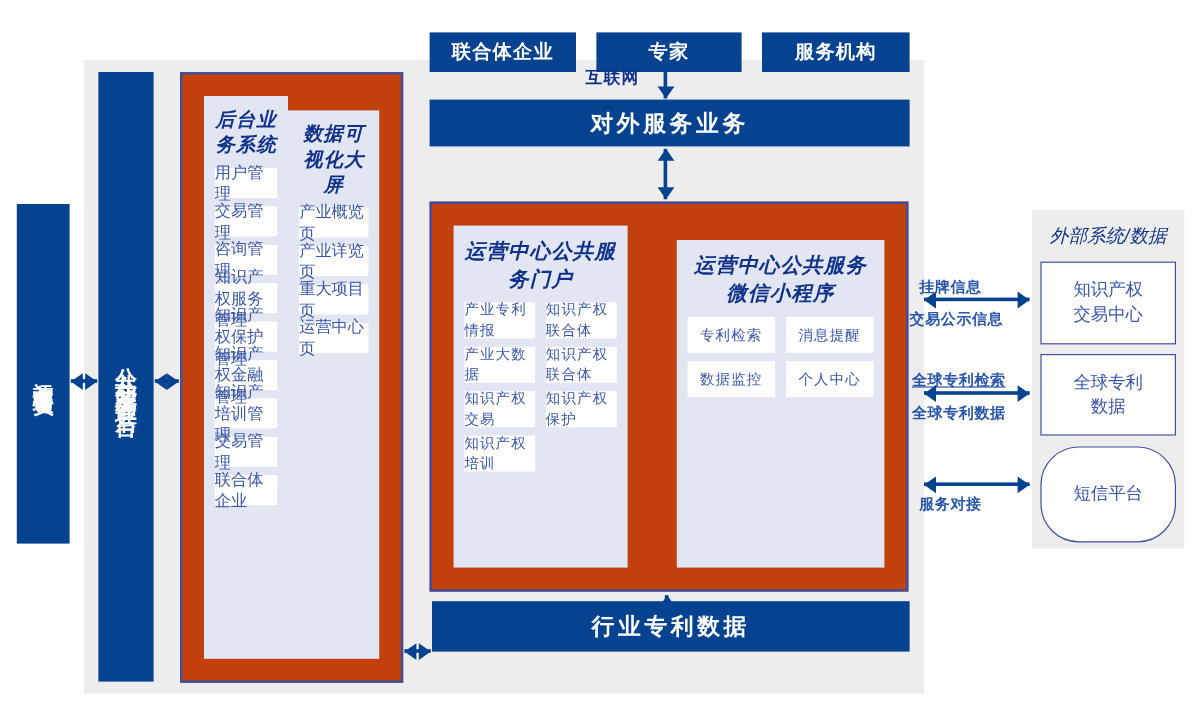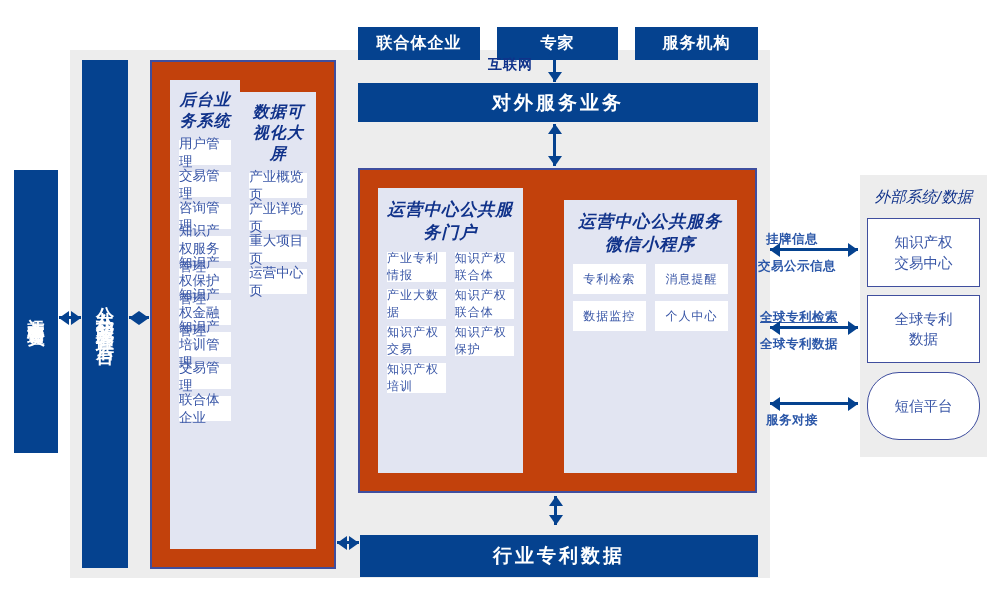--- a/index.html
+++ b/index.html
@@ -97,21 +97,21 @@
 </head>
 <body>
 
 <div class="abs panel-main"></div>
 <div class="abs panel-right">
   <div class="r-title">外部系统/数据</div>
   <div class="r-box" style="top:120px;height:68px;">全球专利
 数据</div>
   <div class="r-box" style="top:43px;height:69px;">知识产权
 交易中心</div>
-  <div class="r-box" style="top:197px;height:68px;border-radius:32px;">短信平台</div>
+  <div class="r-box" style="top:197px;height:80px;border-radius:32px;">短信平台</div>
 </div>
 
 <div class="abs bluebox actor" style="left:358px;width:122px;">联合体企业</div>
 <div class="abs bluebox actor" style="left:497px;width:121px;">专家</div>
 <div class="abs bluebox actor" style="left:635px;width:123px;">服务机构</div>
 
 <div class="abs net-label" style="left:488px;top:56px;">互联网</div>
 <div class="abs varrow" style="left:553px;top:46px;height:36px;"></div>
 
 <div class="abs bluebox widebar" style="left:358px;top:83px;width:400px;height:39px;">对外服务业务</div>
@@ -166,21 +166,21 @@
     <div class="grid2">
       <div class="cell">专利检索</div>
       <div class="cell">消息提醒</div>
       <div class="cell">数据监控</div>
       <div class="cell">个人中心</div>
     </div>
   </div>
 </div>
 
 <div class="abs varrow" style="left:554px;top:496px;height:29px;"></div>
-<div class="abs bluebox widebar" style="left:360px;top:535px;width:398px;height:42px;">行业专利数据</div>
+<div class="abs bluebox widebar" style="left:360px;top:501px;width:398px;height:42px;">行业专利数据</div>
 <div class="abs harrow" style="left:337px;top:541px;width:22px;"></div>
 
 <div class="abs link-label" style="left:766px;top:231px;width:96px;">挂牌信息</div>
 <div class="abs harrow" style="left:770px;top:248px;width:88px;"></div>
 <div class="abs link-label" style="left:758px;top:258px;width:112px;">交易公示信息</div>
 
 <div class="abs link-label" style="left:760px;top:309px;width:108px;text-decoration:underline;">全球专利检索</div>
 <div class="abs harrow" style="left:770px;top:326px;width:88px;"></div>
 <div class="abs link-label" style="left:760px;top:336px;width:108px;">全球专利数据</div>
 

